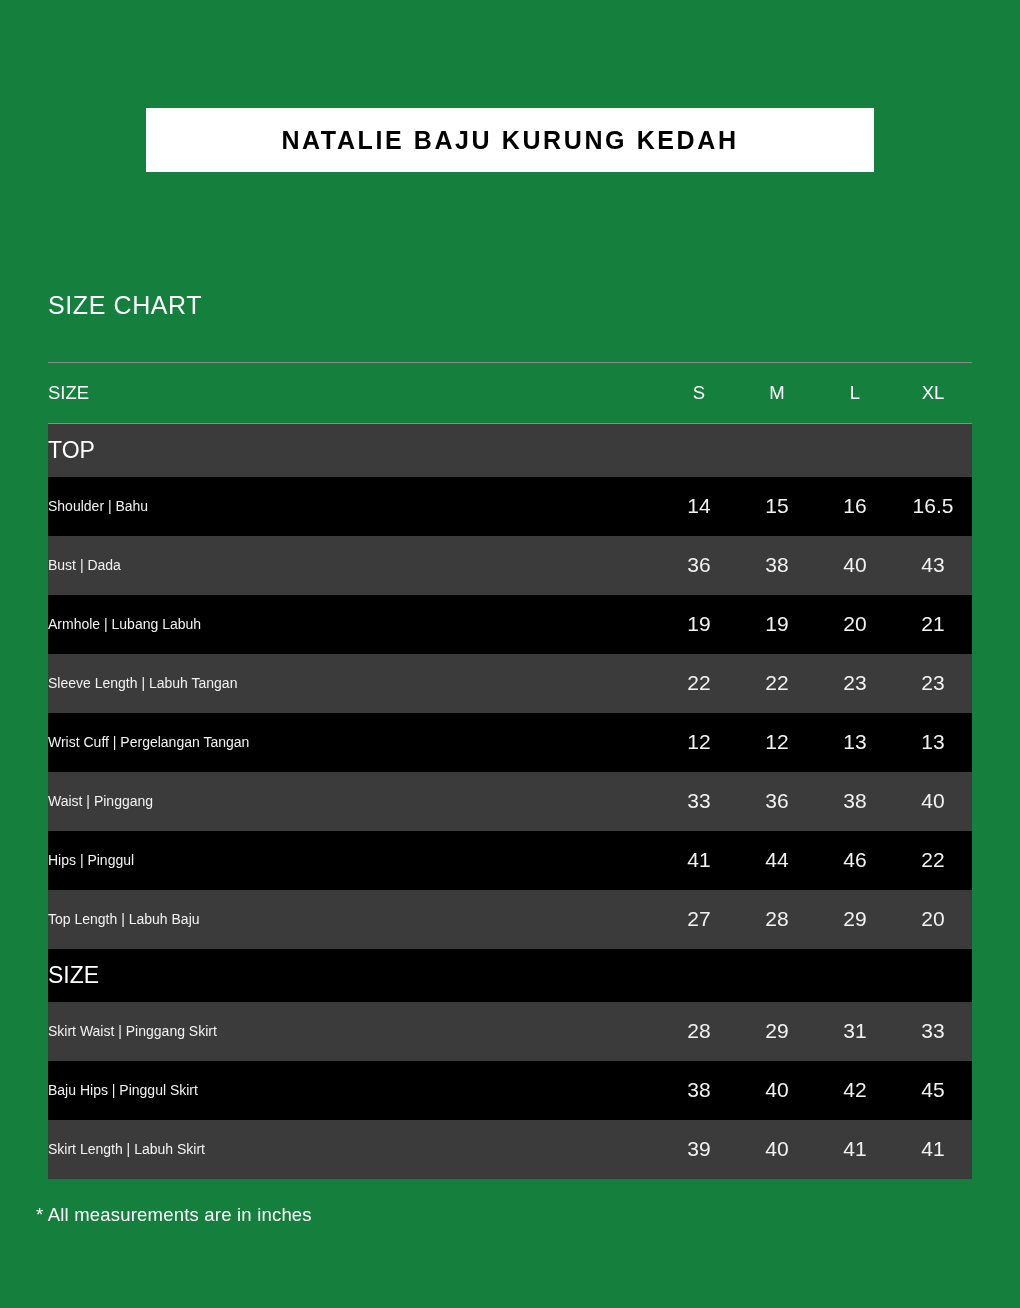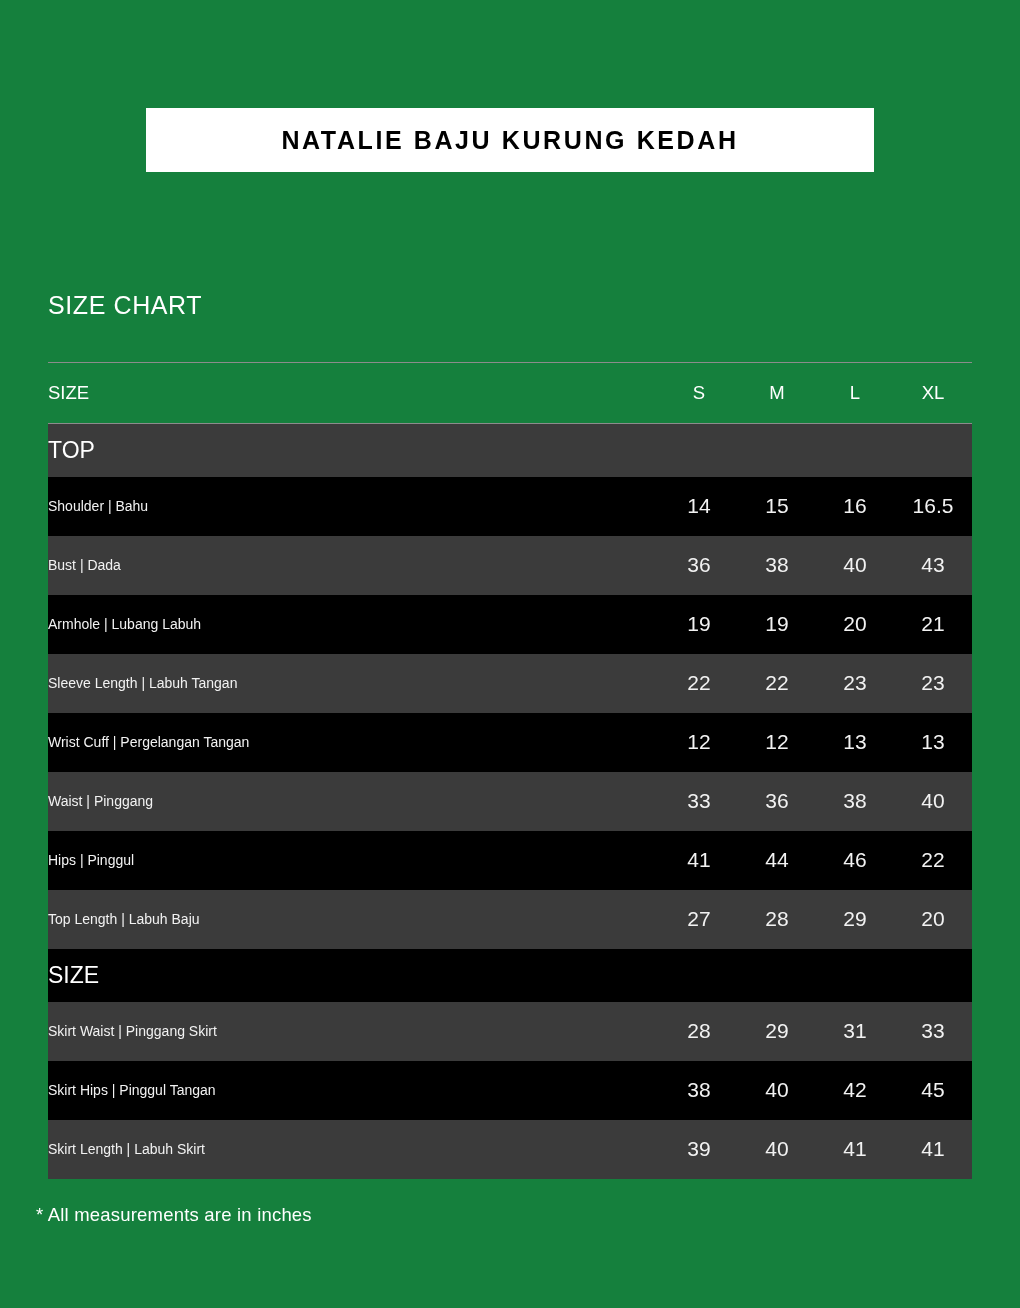--- a/index.html
+++ b/index.html
@@ -205,21 +205,21 @@
             <td class="num-cell"></td>
           </tr>
           <tr class="data-row row-shaded">
             <td class="label-cell">Skirt Waist | Pinggang Skirt</td>
             <td class="num-cell">28</td>
             <td class="num-cell">29</td>
             <td class="num-cell">31</td>
             <td class="num-cell">33</td>
           </tr>
           <tr class="data-row row-plain">
-            <td class="label-cell">Skirt Hips | Pinggul Tangan</td>
+            <td class="label-cell">Baju Hips | Pinggul Skirt</td>
             <td class="num-cell">38</td>
             <td class="num-cell">40</td>
             <td class="num-cell">42</td>
             <td class="num-cell">45</td>
           </tr>
           <tr class="data-row row-shaded">
             <td class="label-cell">Skirt Length | Labuh Skirt</td>
             <td class="num-cell">39</td>
             <td class="num-cell">40</td>
             <td class="num-cell">41</td>

